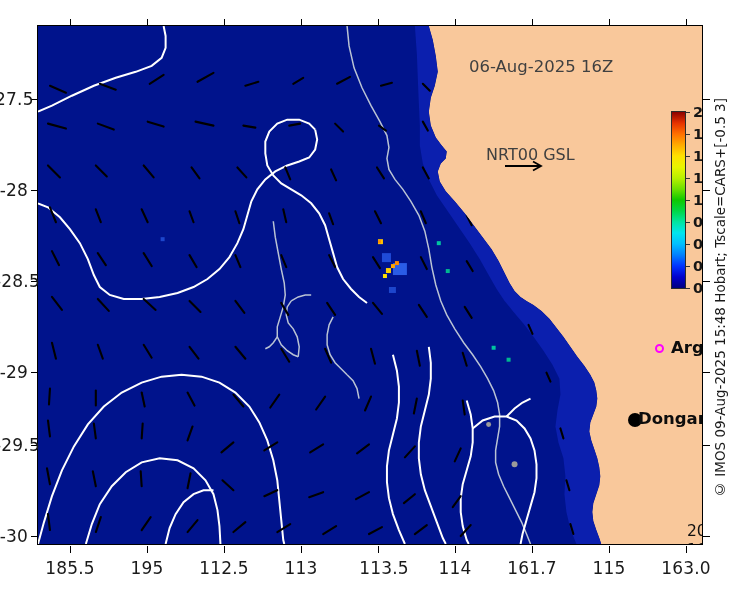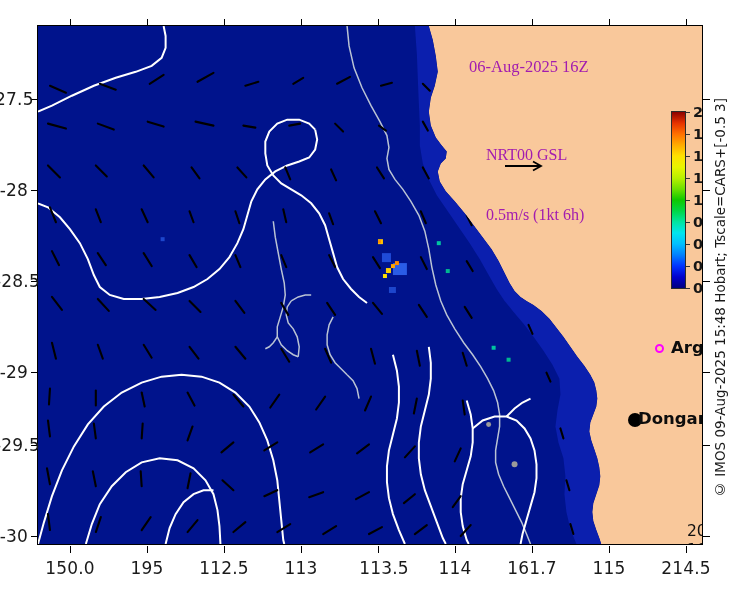--- a/index.html
+++ b/index.html
@@ -26,21 +26,21 @@
   .xlab{
     position:absolute;font-size:17px;color:#1a1a1a;
     transform:translateX(-50%);white-space:nowrap;letter-spacing:.2px;
   }
   .ylab{
     position:absolute;font-size:17px;color:#1a1a1a;
     transform:translateY(-50%);white-space:nowrap;text-align:right;letter-spacing:.2px;
   }
 
   
-  .anno{position:absolute;color:#a21caf;white-space:pre;font-family:Liberation Serif, serif;}
+  .anno{position:absolute;color:#404040;white-space:pre;}
   .title-stamp{font-size:16.5px;left:431px;top:31px;}
   .gsl-block{font-size:16px;left:448px;top:79px;line-height:20px;}
   .ref-arrow{position:absolute;left:466px;top:133px;}
   .cbar{
     position:absolute;left:633px;top:85px;width:15px;height:178px;
     border:1px solid #2b2b2b;box-sizing:border-box;
     background:linear-gradient(to top,
       #00007f   0%,
       #0000cd   6.25%,
       #0033ff  12.5%,
@@ -360,21 +360,20 @@
             <circle cx="478" cy="440" r="3" fill="#9a9a9a"></circle>
             <circle cx="452" cy="400" r="2.5" fill="#9a9a9a"></circle>
           </g>
         </g>
       </svg>
 
       <div class="anno title-stamp">06-Aug-2025 16Z</div>
 
       <div class="anno gsl-block">
         <div>NRT00 GSL</div>
-        <div>0.5m/s (1kt 6h)</div>
       </div>
       <svg class="ref-arrow" width="44" height="14" viewBox="0 0 44 14">
         <path d="M1,7 L36,7 M29,2.5 L37,7 L29,11.5" fill="none" stroke="#000" stroke-width="1.8"></path>
       </svg>
 
       <div class="cbar"></div>
       <div class="cbtick" style="top:86px"></div>
       <div class="cbtick" style="top:108px"></div>
       <div class="cbtick" style="top:130px"></div>
       <div class="cbtick" style="top:152px"></div>
@@ -419,29 +418,29 @@
   <div class="tick xtick" style="left:70px;top:19px"></div>
   <div class="tick xtick" style="left:147px;top:19px"></div>
   <div class="tick xtick" style="left:224px;top:19px"></div>
   <div class="tick xtick" style="left:301px;top:19px"></div>
   <div class="tick xtick" style="left:378px;top:19px"></div>
   <div class="tick xtick" style="left:455px;top:19px"></div>
   <div class="tick xtick" style="left:532px;top:19px"></div>
   <div class="tick xtick" style="left:609px;top:19px"></div>
   <div class="tick xtick" style="left:686px;top:19px"></div>
 
-  <div class="xlab" style="left:70px;top:558px">150.0</div>
+  <div class="xlab" style="left:70px;top:558px">185.5</div>
   <div class="xlab" style="left:147px;top:558px">195</div>
   <div class="xlab" style="left:224px;top:558px">112.5</div>
   <div class="xlab" style="left:301px;top:558px">113</div>
   <div class="xlab" style="left:384px;top:558px">113.5</div>
   <div class="xlab" style="left:455px;top:558px">114</div>
   <div class="xlab" style="left:532px;top:558px">161.7</div>
   <div class="xlab" style="left:609px;top:558px">115</div>
-  <div class="xlab" style="left:686px;top:558px">214.5</div>
+  <div class="xlab" style="left:686px;top:558px">163.0</div>
 
   <div class="tick ytick" style="left:31px;top:99px"></div>
   <div class="tick ytick" style="left:31px;top:190px"></div>
   <div class="tick ytick" style="left:31px;top:281px"></div>
   <div class="tick ytick" style="left:31px;top:372px"></div>
   <div class="tick ytick" style="left:31px;top:445px"></div>
   <div class="tick ytick" style="left:31px;top:536px"></div>
 
   <div class="tick ytick" style="left:703px;top:99px"></div>
   <div class="tick ytick" style="left:703px;top:190px"></div>

